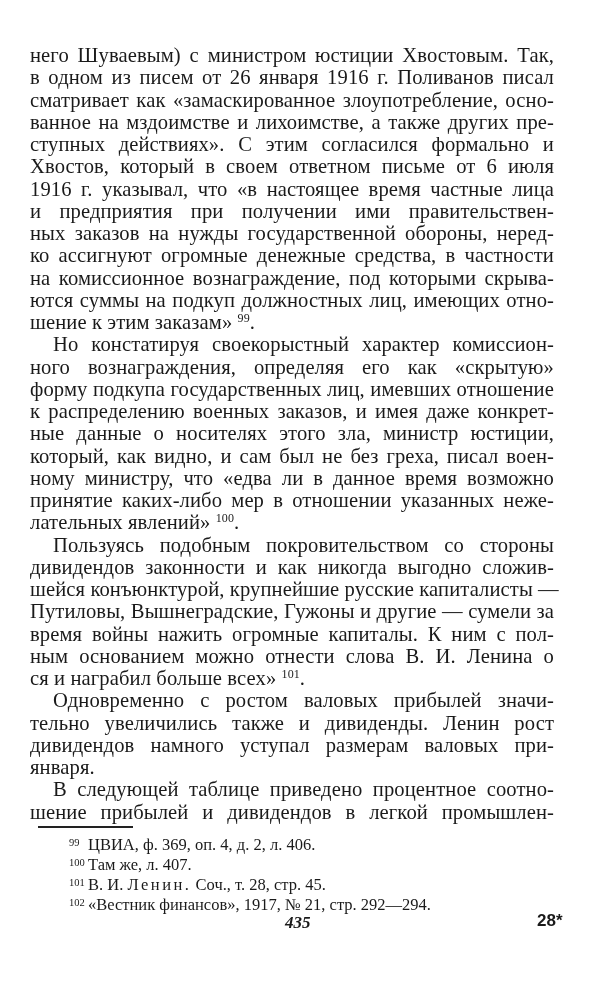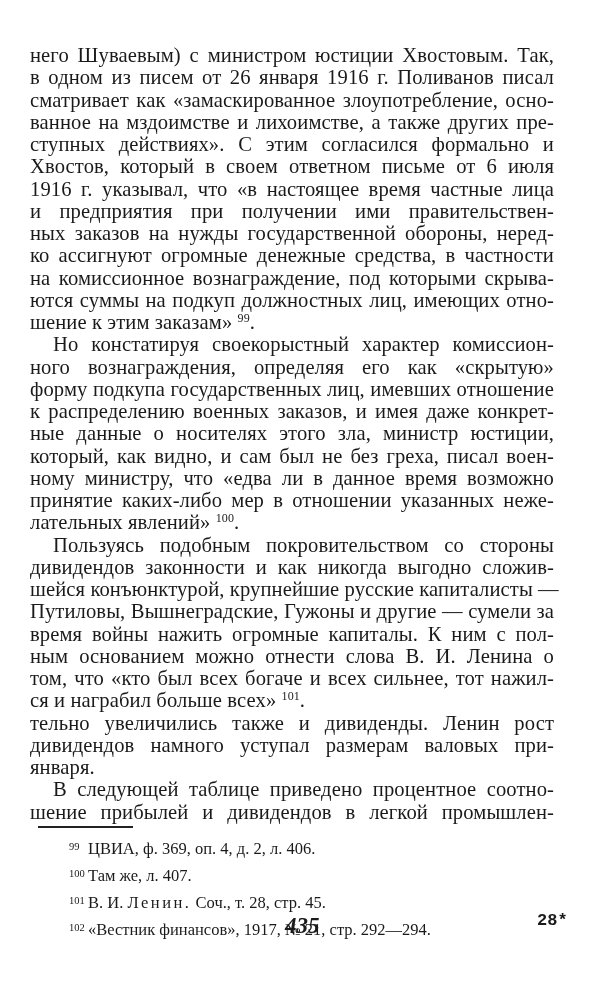--- a/index.html
+++ b/index.html
@@ -4,25 +4,25 @@
   <style>
     html, body { margin: 0; padding: 0; background: #ffffff; }
     body { width: 600px; height: 984px; position: relative; overflow: hidden; color: #1a1a1a; }
     .page { position: absolute; left: 30px; top: 44px; width: 524px; font-family: "Liberation Serif", serif; }
     .line { display: block; font-size: 20.6px; line-height: 22.25px; height: 22.25px; white-space: nowrap; text-align: justify; text-align-last: justify; letter-spacing: 0.1px; }
     .line.last { text-align-last: left; }
     .indent { padding-left: 23px; }
     sup { font-size: 12px; line-height: 0; vertical-align: 7px; }
     .rule { position: absolute; left: 38px; top: 826px; width: 95px; height: 2px; background: #222; }
     .footnotes { position: absolute; left: 69px; top: 834px; font-family: "Liberation Serif", serif; }
-    .fn { display: block; font-size: 16.5px; line-height: 25px; white-space: nowrap; }
+    .fn { display: block; font-size: 16.5px; line-height: 18px; white-space: nowrap; }
     .fn .num { display: inline-block; width: 19px; font-size: 10.5px; vertical-align: 4px; }
     .spaced { letter-spacing: 2.5px; }
-    .page-number { position: absolute; left: 285px; top: 913px; font-family: "Liberation Serif", serif; font-style: italic; font-weight: bold; font-size: 23px; }
-    .signature { position: absolute; left: 537px; top: 911px; font-family: Liberation Mono, monospace; font-weight: bold; font-size: 17px; }
+    .page-number { position: absolute; left: 285px; top: 913px; font-family: "Liberation Serif", serif; font-style: italic; font-weight: bold; font-size: 17px; }
+    .signature { position: absolute; left: 537px; top: 911px; font-family: Liberation Sans, sans-serif; font-weight: bold; font-size: 17px; }
   </style>
 </head>
 <body>
 
 <div class="page">
   <span class="line"><span>него Шуваевым) с министром юстиции Хвостовым. Так,</span></span>
   <span class="line"><span>в одном из писем от 26 января 1916 г. Поливанов писал</span></span>
   <span class="line"><span>сматривает как «замаскированное злоупотребление, осно-</span></span>
   <span class="line"><span>ванное на мздоимстве и лихоимстве, а также других пре-</span></span>
   <span class="line"><span>ступных действиях». С этим согласился формально и</span></span>
@@ -44,23 +44,23 @@
   <span class="line"><span>ному министру, что «едва ли в данное время возможно</span></span>
   <span class="line"><span>принятие каких-либо мер в отношении указанных неже-</span></span>
   <span class="line last"><span>лательных явлений»</span> <sup>100</sup><span>.</span></span>
 
   <span class="line indent"><span>Пользуясь подобным покровительством со стороны</span></span>
   <span class="line"><span>дивидендов законности и как никогда выгодно сложив-</span></span>
   <span class="line"><span>шейся конъюнктурой, крупнейшие русские капиталисты —</span></span>
   <span class="line"><span>Путиловы, Вышнеградские, Гужоны и другие — сумели за</span></span>
   <span class="line"><span>время войны нажить огромные капиталы. К ним с пол-</span></span>
   <span class="line"><span>ным основанием можно отнести слова В. И. Ленина о</span></span>
-  <span class="line"><span>том, что «кто был всех богаче и всех сильнее, тот нажил-</span></span>
   <span class="line last"><span>ся и награбил больше всех»</span> <sup>101</sup><span>.</span></span>
 
+  <span class="line indent"><span>Одновременно с ростом валовых прибылей значи-</span></span>
   <span class="line"><span>тельно увеличились также и дивиденды. Ленин рост</span></span>
   <span class="line"><span>дивидендов намного уступал размерам валовых при-</span></span>
   <span class="line last"><span>января.</span></span>
 
   <span class="line indent"><span>В следующей таблице приведено процентное соотно-</span></span>
   <span class="line"><span>шение прибылей и дивидендов в легкой промышлен-</span></span>
 </div>
 
 <div class="rule"></div>
 

